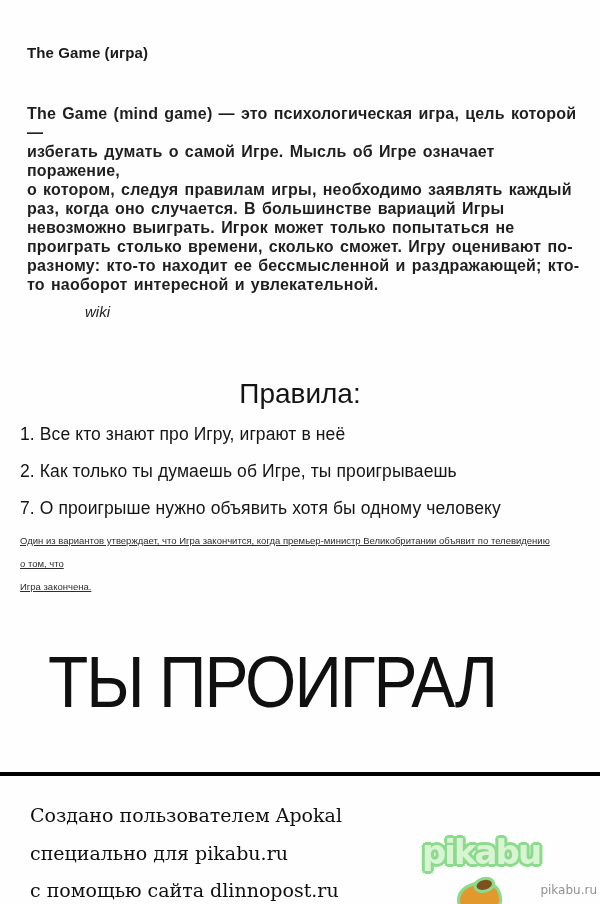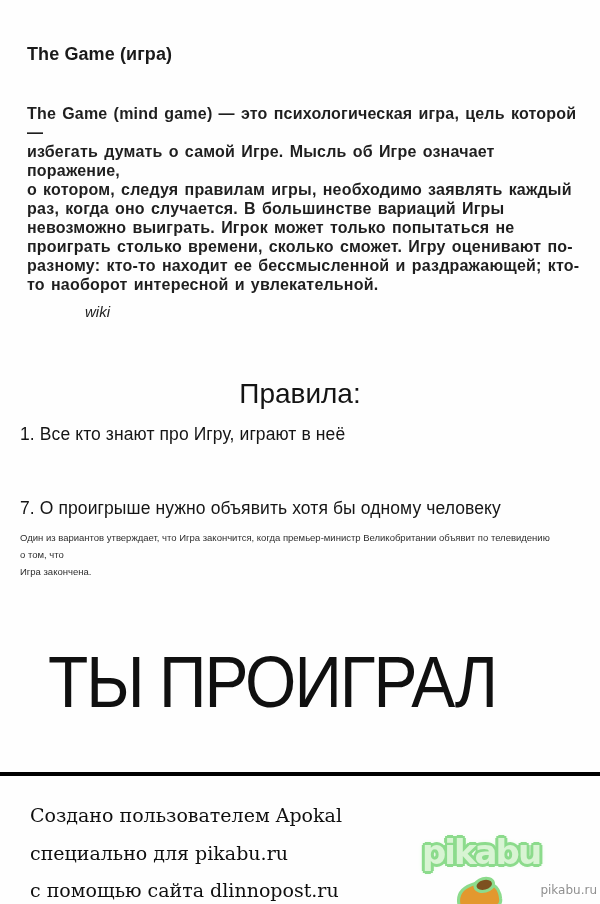--- a/index.html
+++ b/index.html
@@ -8,21 +8,21 @@
     background: #ffffff;
     position: relative;
     overflow: hidden;
     font-family: "Liberation Sans", sans-serif;
     color: #1c1c1c;
   }
   .page { position: absolute; inset: 0; background: #fefefe; }
 
   .doc-title {
     position: absolute; left: 27px; top: 44px;
-    font-size: 18px; font-weight: 700; color: #1a1a1a;
+    font-size: 15px; font-weight: 700; color: #1a1a1a;
     letter-spacing: 0.1px;
   }
   .doc-paragraph {
     position: absolute; left: 27px; top: 104px; width: 560px;
     font-size: 16px; font-weight: 700; line-height: 19px;
     color: #1f1f1f; white-space: pre-line; letter-spacing: 0.2px;
     word-spacing: 1.5px;
   }
   .wiki-label {
     position: absolute; left: 85px; top: 303px;
@@ -35,22 +35,23 @@
   .rule {
     position: absolute; left: 20px;
     font-size: 17.5px; font-weight: 400; color: #151515;
     letter-spacing: 0.1px;
   }
   .rule-1 { top: 424px; }
   .rule-2 { top: 461px; }
   .rule-3 { top: 498px; }
   .footnote {
     position: absolute; left: 20px; top: 529px; width: 530px;
-    font-size: 9.5px; line-height: 17px; color: #2e2e2e;
+    font-size: 9.5px; line-height: 23px; color: #2e2e2e;
     white-space: pre-line;
+    text-decoration: underline;
   }
   .big-text {
     position: absolute; left: 48px; top: 645px;
     font-size: 66px; line-height: 1; font-weight: 400; color: #101010;
     letter-spacing: -2px;
     transform: scaleY(1.1); transform-origin: left top;
     white-space: nowrap;
   }
 
   .divider {
@@ -106,20 +107,21 @@
 невозможно выиграть. Игрок может только попытаться не
 проиграть столько времени, сколько сможет. Игру оценивают по-
 разному: кто-то находит ее бессмысленной и раздражающей; кто-
 то наоборот интересной и увлекательной.</div>
 
   <div class="wiki-label">wiki</div>
 
   <div class="rules-heading">Правила:</div>
 
   <div class="rule rule-1">1. Все кто знают про Игру, играют в неё</div>
+  <div class="rule rule-2">2. Как только ты думаешь об Игре, ты проигрываешь</div>
   <div class="rule rule-3">7. О проигрыше нужно объявить хотя бы одному человеку</div>
 
   <div class="footnote">Один из вариантов утверждает, что Игра закончится, когда премьер-министр Великобритании объявит по телевидению о том, что
 Игра закончена.</div>
 
   <div class="big-text">ТЫ ПРОИГРАЛ</div>
 
   <div class="divider"></div>
 
   <div class="credits">Создано пользователем Apokal

